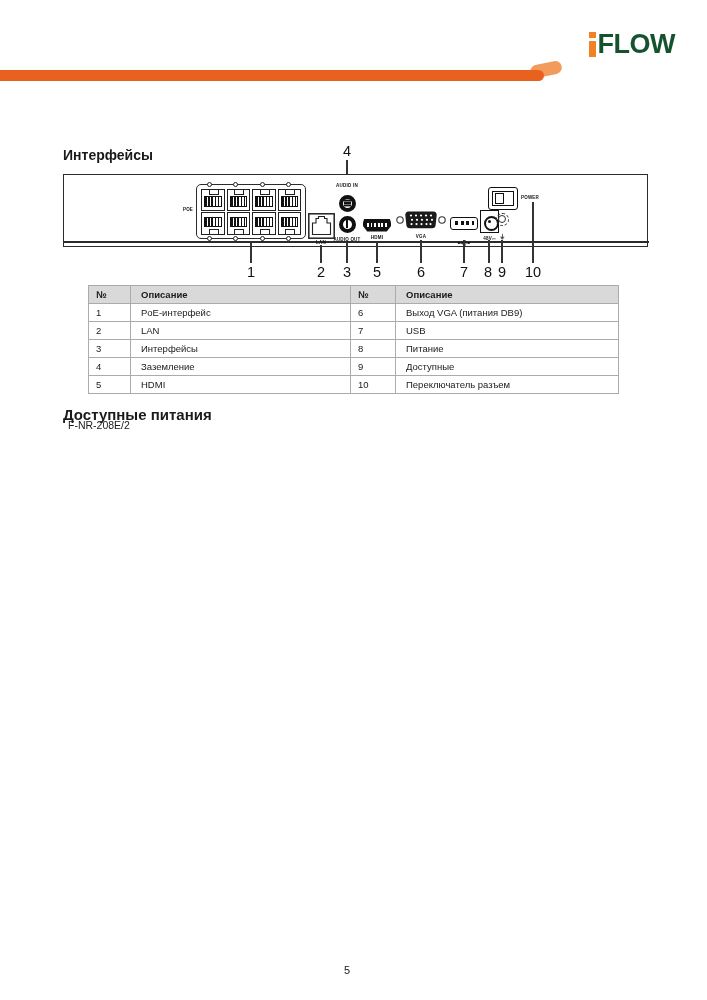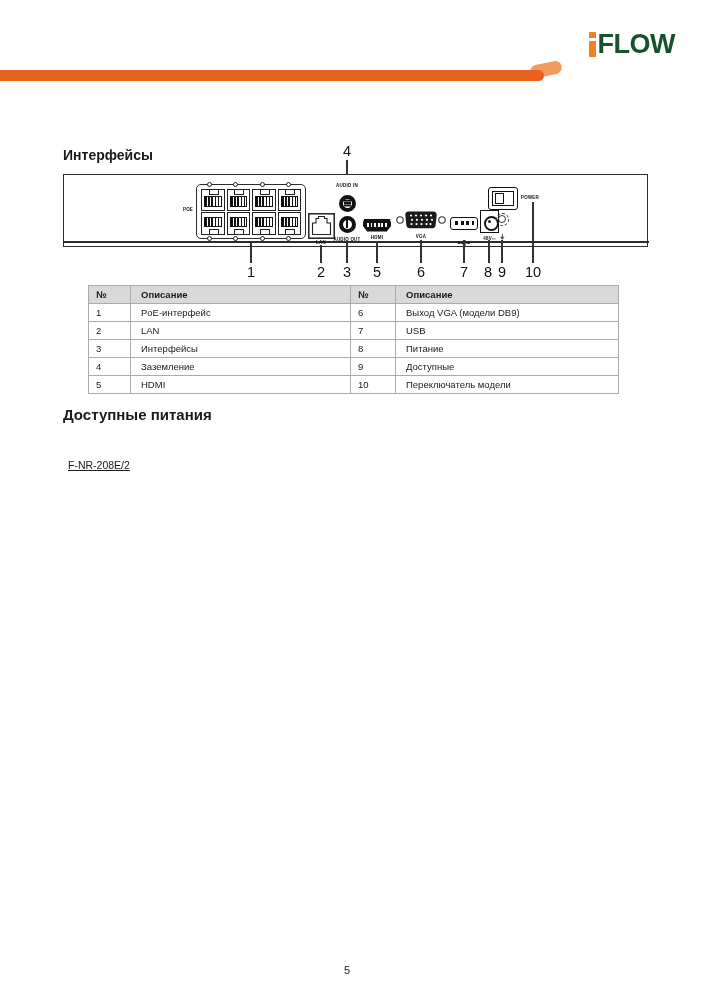--- a/index.html
+++ b/index.html
@@ -19,21 +19,21 @@
 
   
   .bar-swoosh { position:absolute; left:530px; top:63px; width:32px; height:13px;
     background:#F29B5B; border-radius:7px; transform:rotate(-12deg); z-index:0; }
   .orange-bar { position:absolute; left:0; top:70px; width:544px; height:11px;
     background:#E8611F; border-radius:0 6px 6px 0; z-index:1; }
 
   
   .h-interfaces { position:absolute; left:63px; top:111px; font-size:14px; font-weight:bold;margin-top:36px; }
   .h-models { position:absolute; left:63px; top:406px; font-size:15px; font-weight:bold; }
-  .model-name { position:absolute; left:68px; top:459px; font-size:10.5px;text-decoration:underline; }
+  .model-name { position:absolute; left:68px; top:419px; font-size:10.5px; }
   .page-number { position:absolute; left:0; top:964px; width:694px; text-align:center; font-size:11px; }
 
   
   .panel { position:absolute; left:63px; top:174px; width:585px; height:73px;
     border:1.5px solid #2b2b2b; background:#fff; }
   .panel::after { content:""; position:absolute; left:-1.5px; right:-1.5px; bottom:3.5px; height:1.2px; background:#2b2b2b; }
 
   .lbl { position:absolute; font-size:4.5px; font-weight:bold; color:#111;
     text-align:center; white-space:nowrap; letter-spacing:0.2px; line-height:5px; }
 
@@ -237,21 +237,21 @@
         <th>Описание</th>
         <th>№</th>
         <th>Описание</th>
       </tr>
     </thead>
     <tbody>
       <tr>
         <td>1</td>
         <td>PoE-интерфейс</td>
         <td>6</td>
-        <td>Выход VGA (модели DB9)</td>
+        <td>Выход VGA (питания DB9)</td>
       </tr>
       <tr>
         <td>2</td>
         <td>LAN</td>
         <td>7</td>
         <td>USB</td>
       </tr>
       <tr>
         <td>3</td>
         <td>Интерфейсы</td>
@@ -261,21 +261,21 @@
       <tr>
         <td>4</td>
         <td>Заземление</td>
         <td>9</td>
         <td>Доступные</td>
       </tr>
       <tr>
         <td>5</td>
         <td>HDMI</td>
         <td>10</td>
-        <td>Переключатель модели</td>
+        <td>Переключатель разъем</td>
       </tr>
     </tbody>
   </table>
 
   <div class="h-models">Доступные питания</div>
   <div class="model-name">F-NR-208E/2</div>
 
   <div class="page-number">5</div>
 </div>
 

